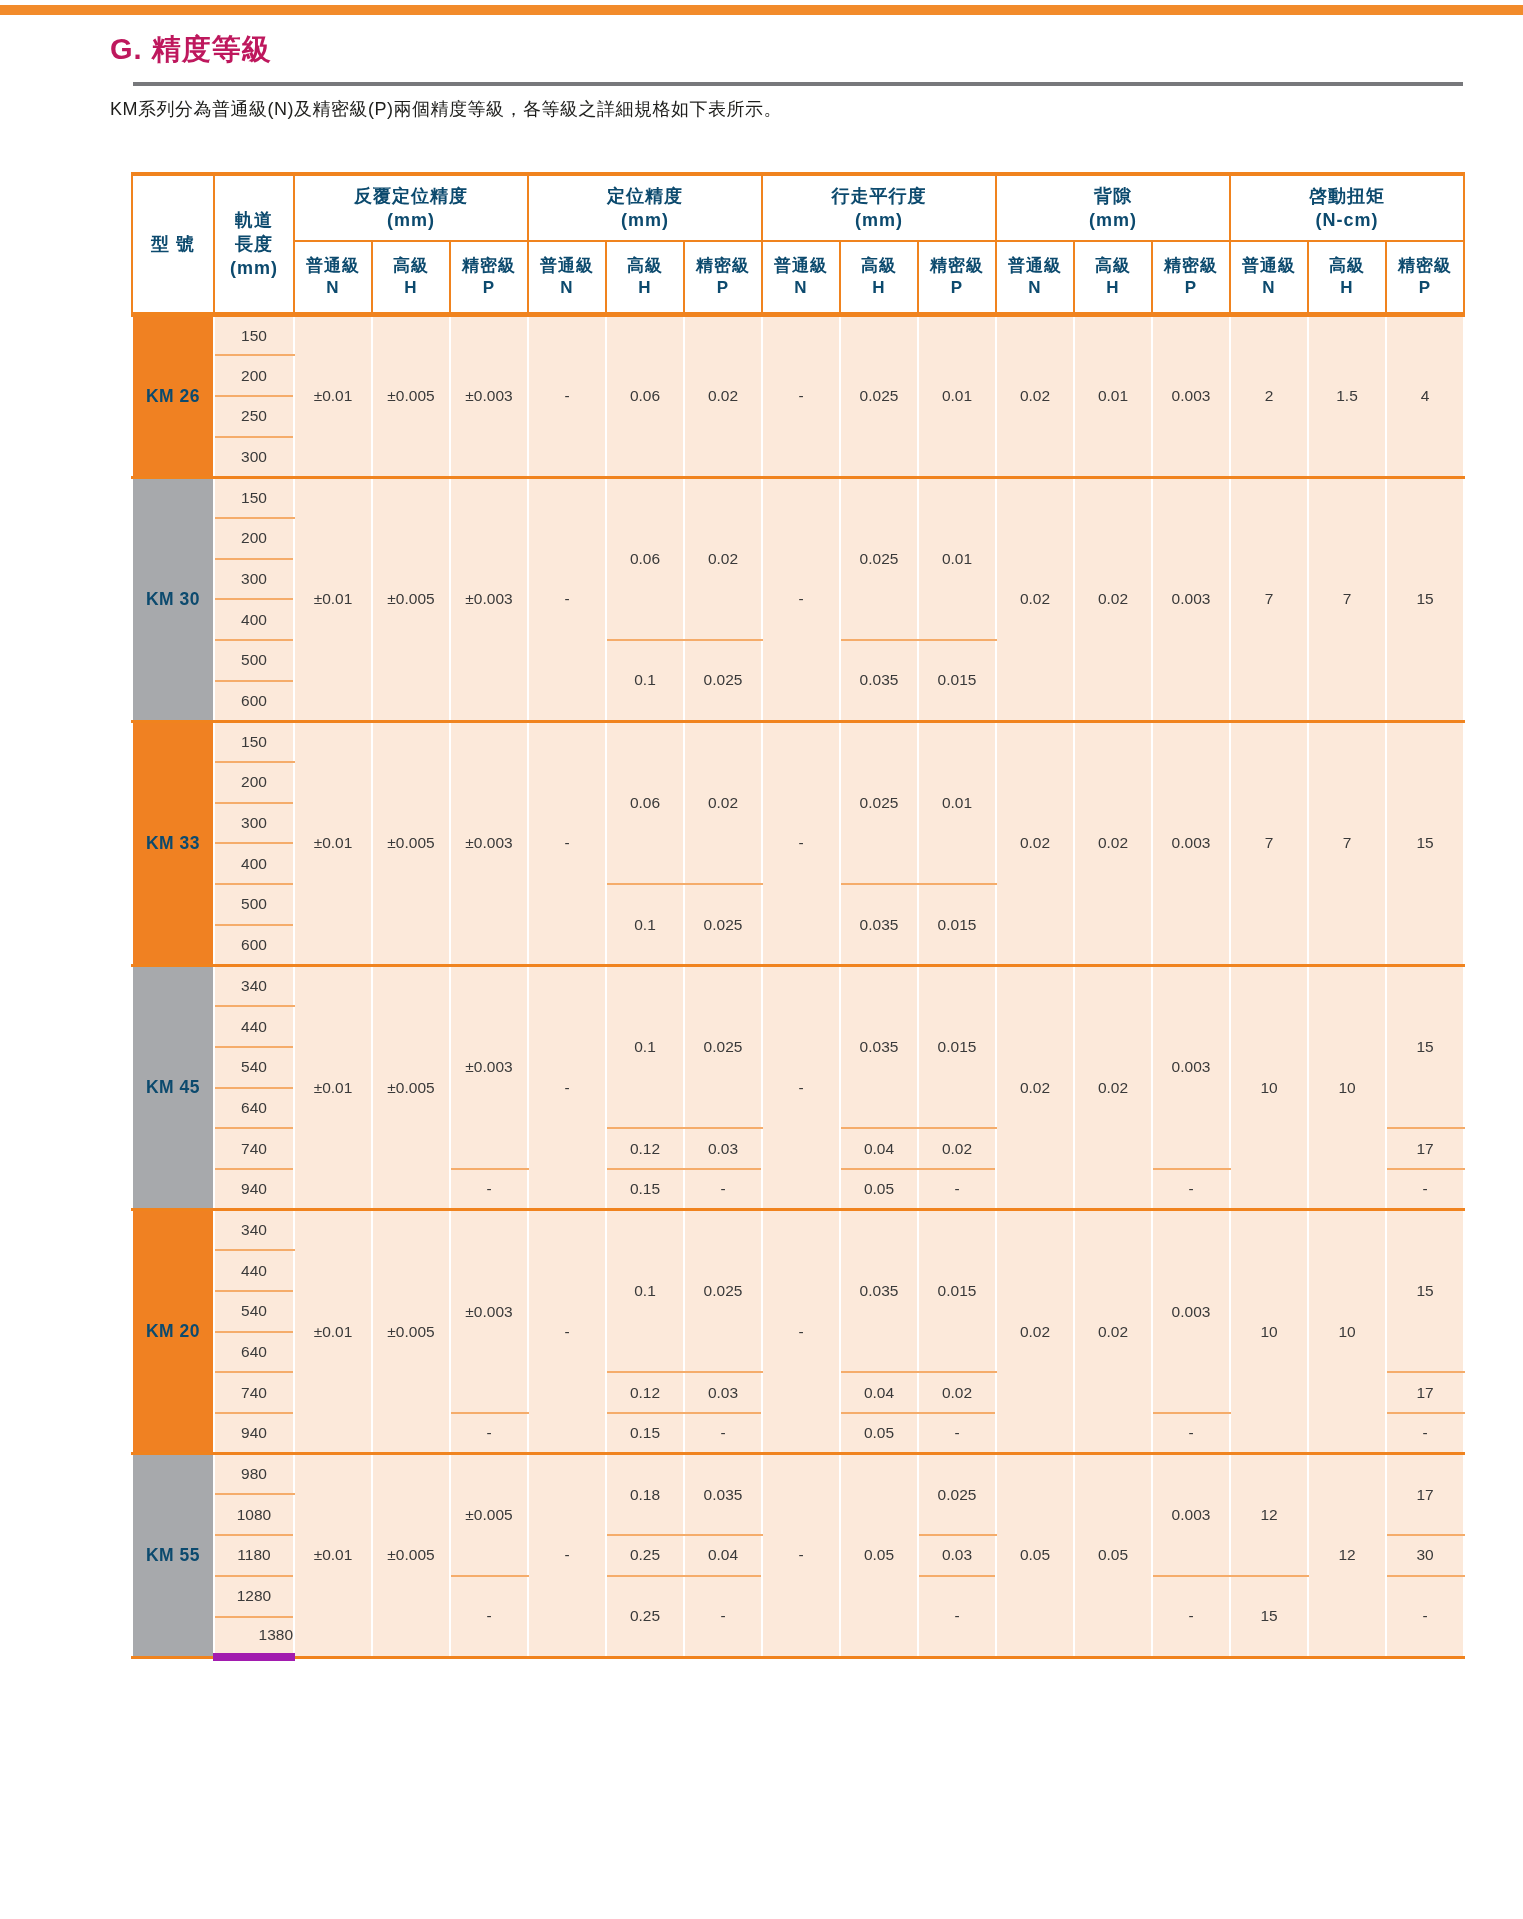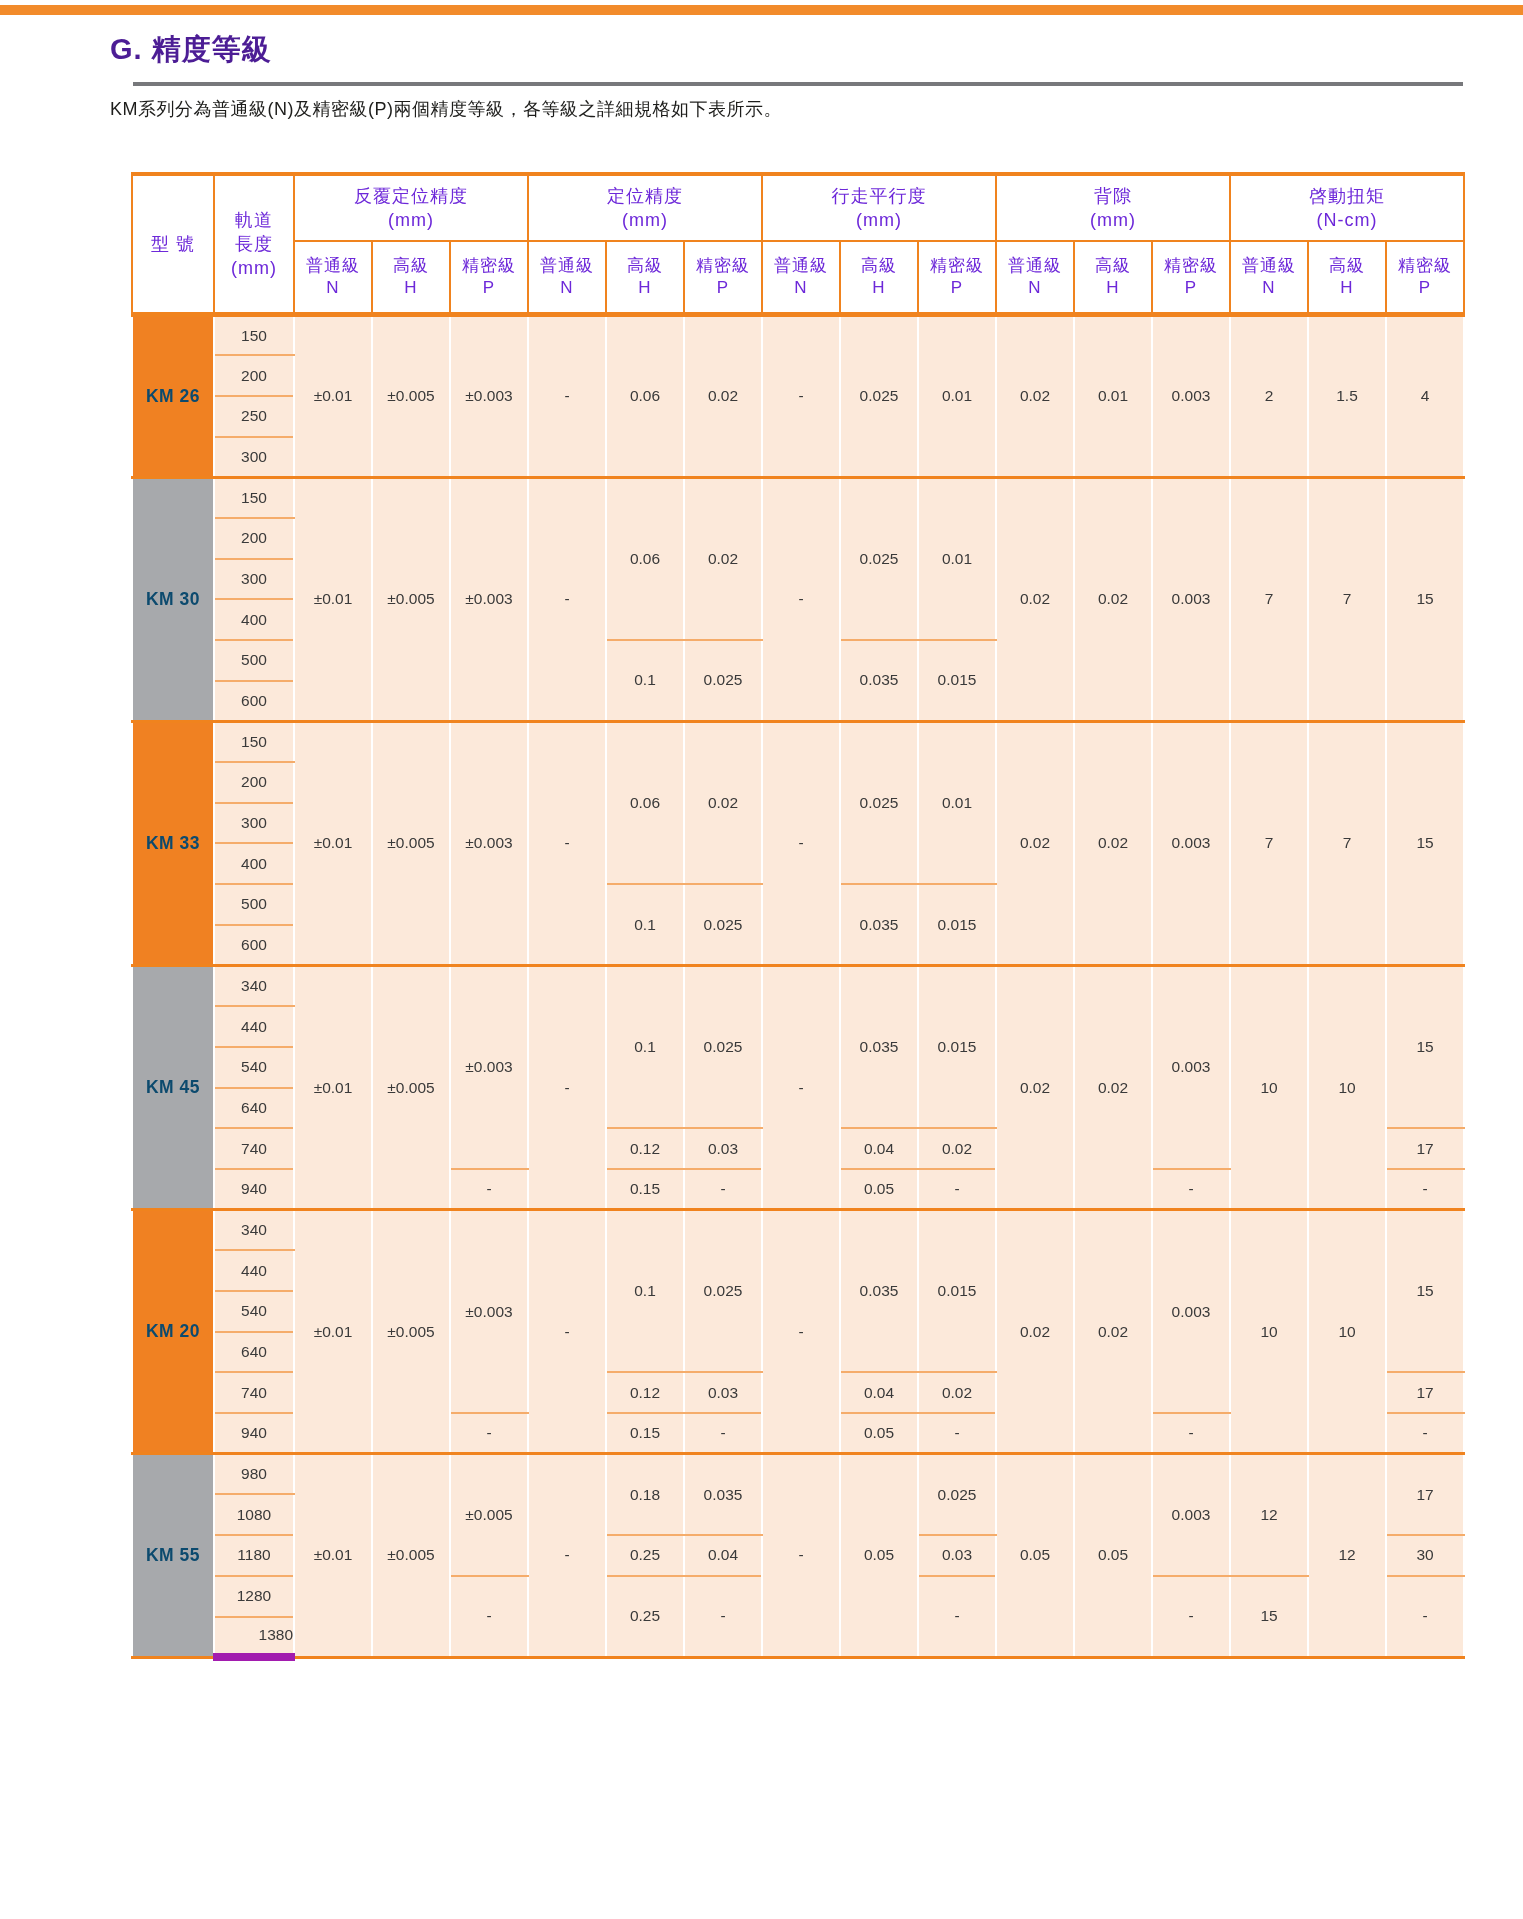--- a/index.html
+++ b/index.html
@@ -2,27 +2,27 @@
 <html><head>
 <meta charset="utf-8">
 <style>
   html,body{margin:0;padding:0;}
   body{
     width:1523px;height:1919px;position:relative;background:#ffffff;
     font-family:"Liberation Sans", sans-serif;
     -webkit-font-smoothing:antialiased;
   }
   .top-bar{position:absolute;left:0;top:5px;width:1523px;height:10px;background:#F28B2B;}
-  .page-title{position:absolute;left:110px;top:30px;font-size:29px;font-weight:bold;color:#4c1d95;letter-spacing:1px;}
+  .page-title{position:absolute;left:110px;top:30px;font-size:29px;font-weight:bold;color:#be185d;letter-spacing:1px;}
   .title-rule{position:absolute;left:133px;top:82px;width:1330px;height:4px;background:#77787B;}
   .intro{position:absolute;left:110px;top:97px;font-size:18px;color:#1d1d1b;letter-spacing:0.5px;}
 
   .spec-table{position:absolute;left:131px;top:172px;border-collapse:collapse;table-layout:fixed;border-bottom:3px solid #F0831E;}
   .spec-table th,.spec-table td{padding:0;text-align:center;vertical-align:middle;}
-  .hd{background:#ffffff;border:2px solid #F0831E;color:#6d28d9;font-weight:normal;}
+  .hd{background:#ffffff;border:2px solid #F0831E;color:#0c4a6e;font-weight:bold;}
   .spec-table thead tr:first-child .hd{border-top:4px solid #F0831E;}
   .group-row .hd{height:64px;font-size:18px;line-height:1.35;letter-spacing:1px;}
   .grade-row .hd{height:70px;font-size:17px;line-height:1.3;letter-spacing:1px;}
   .model-h{font-size:18px;letter-spacing:2px;margin-left:28px;}
   .length-h{font-size:17px;letter-spacing:1px;line-height:1.3;margin-left:6px;}
   .grade-row .hd,.model-h,.length-h{border-bottom:5px solid #F0831E;}
 
   .brow{height:40.7px;}
   .brow td{background:#FCE9DA;border-left:2px solid #ffffff;border-right:2px solid #ffffff;font-size:15.5px;color:#3a3a3a;}
   td.model{font-size:17.5px;font-weight:bold;color:#0c4a6e;letter-spacing:0.5px;}

